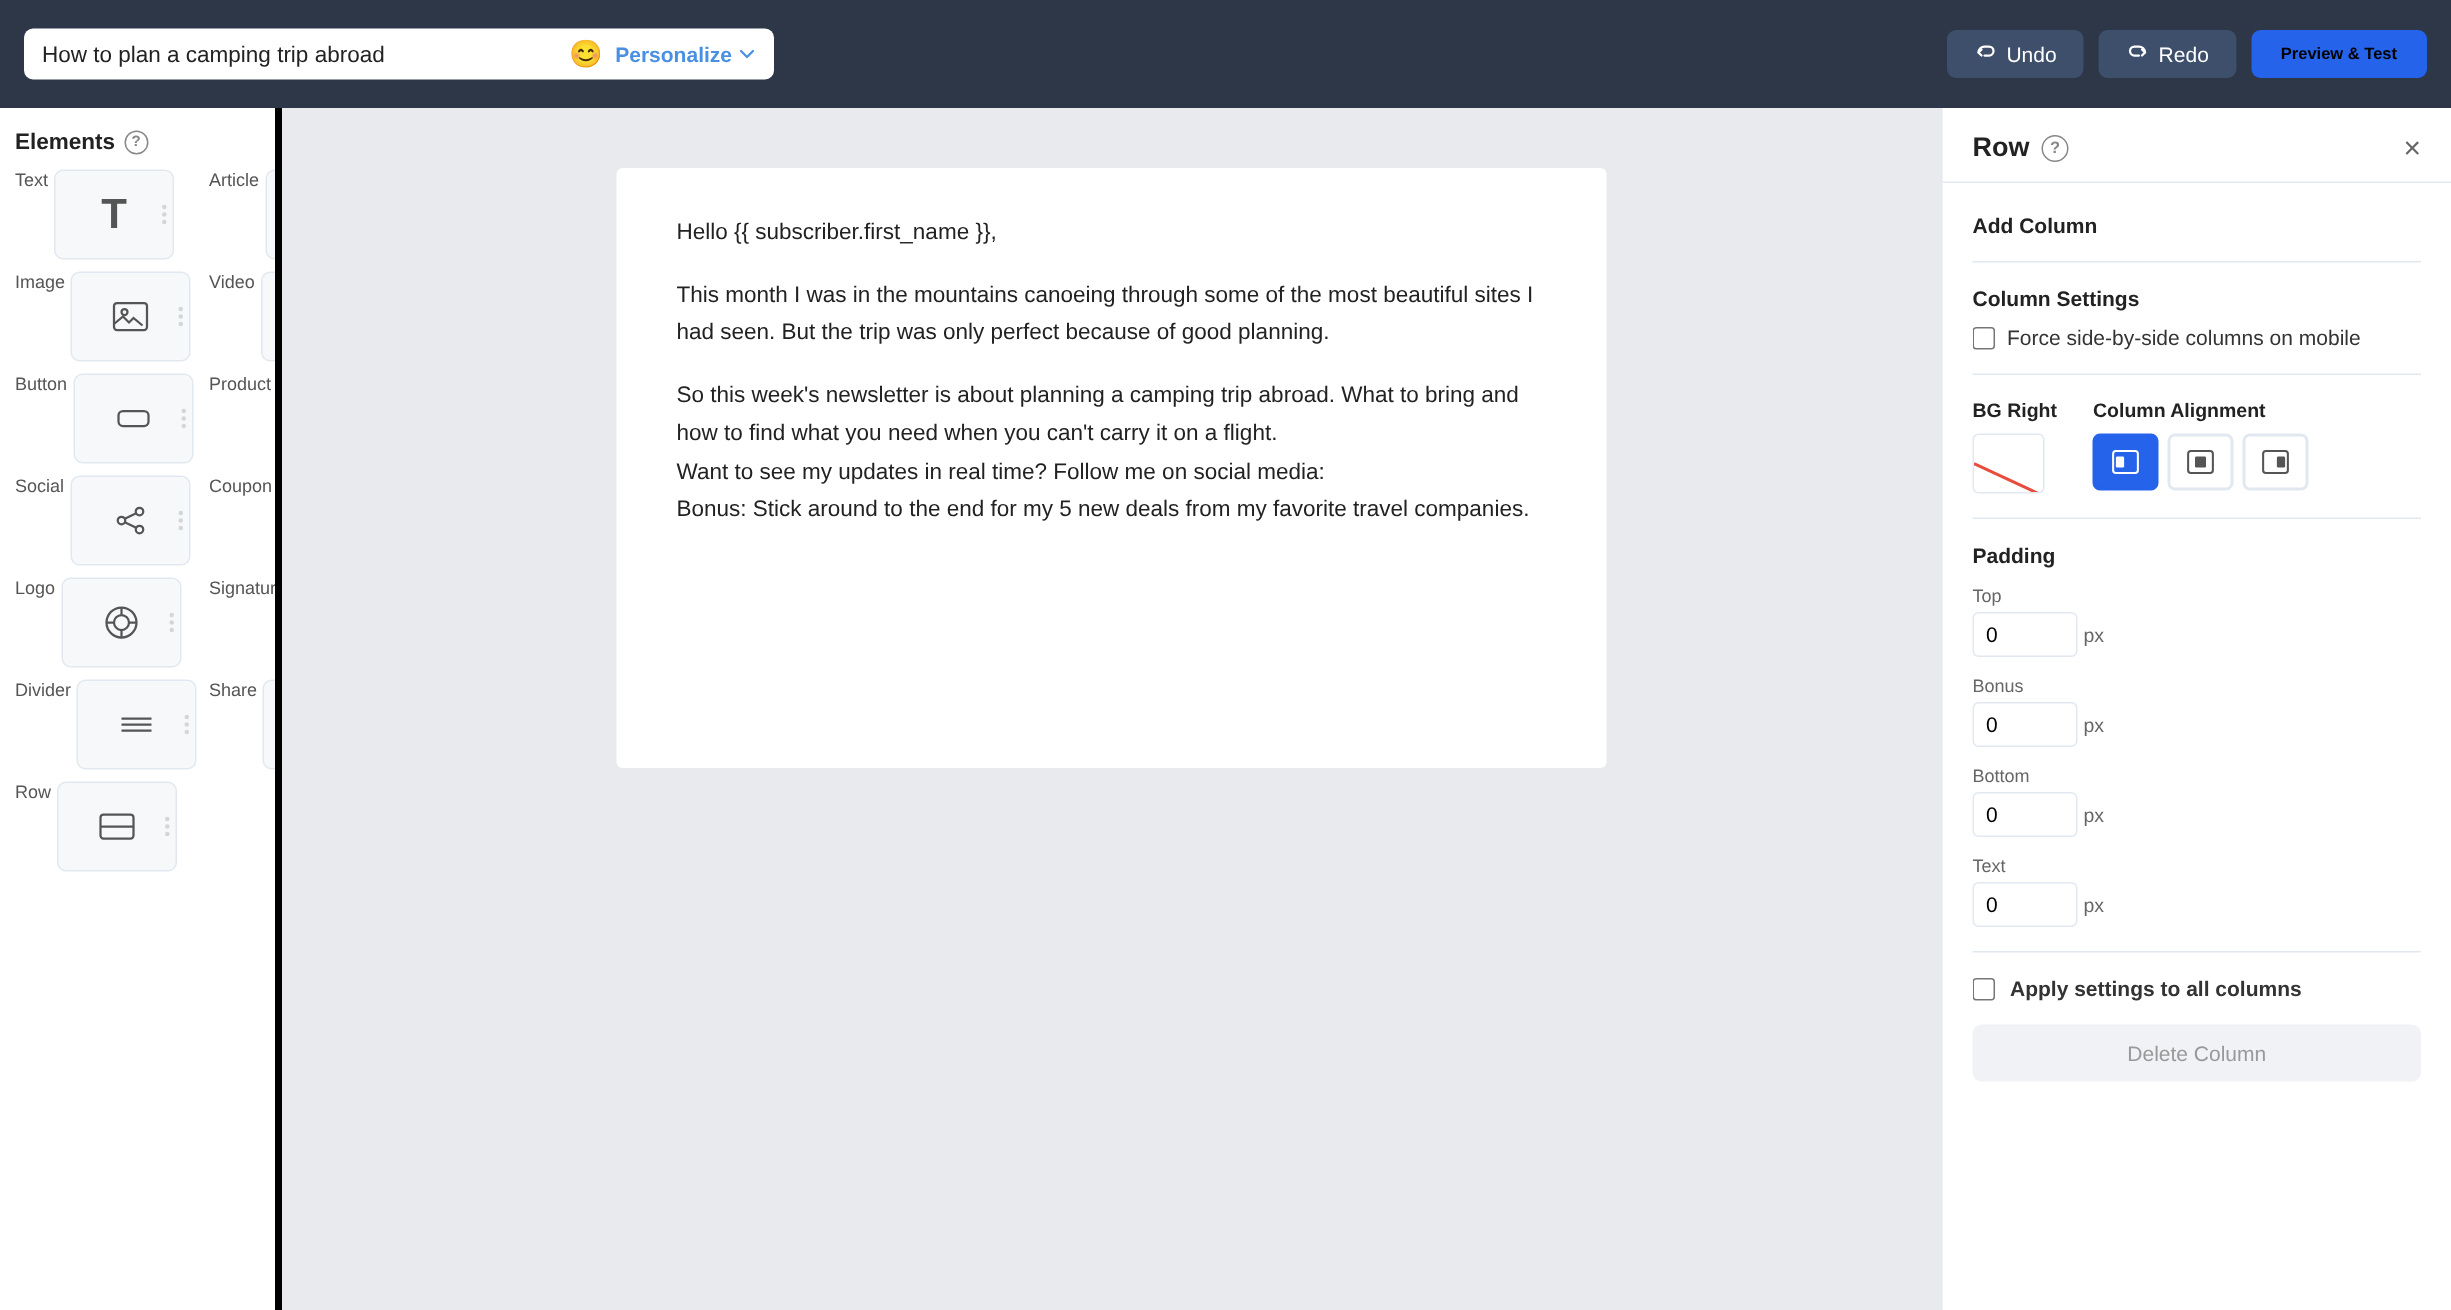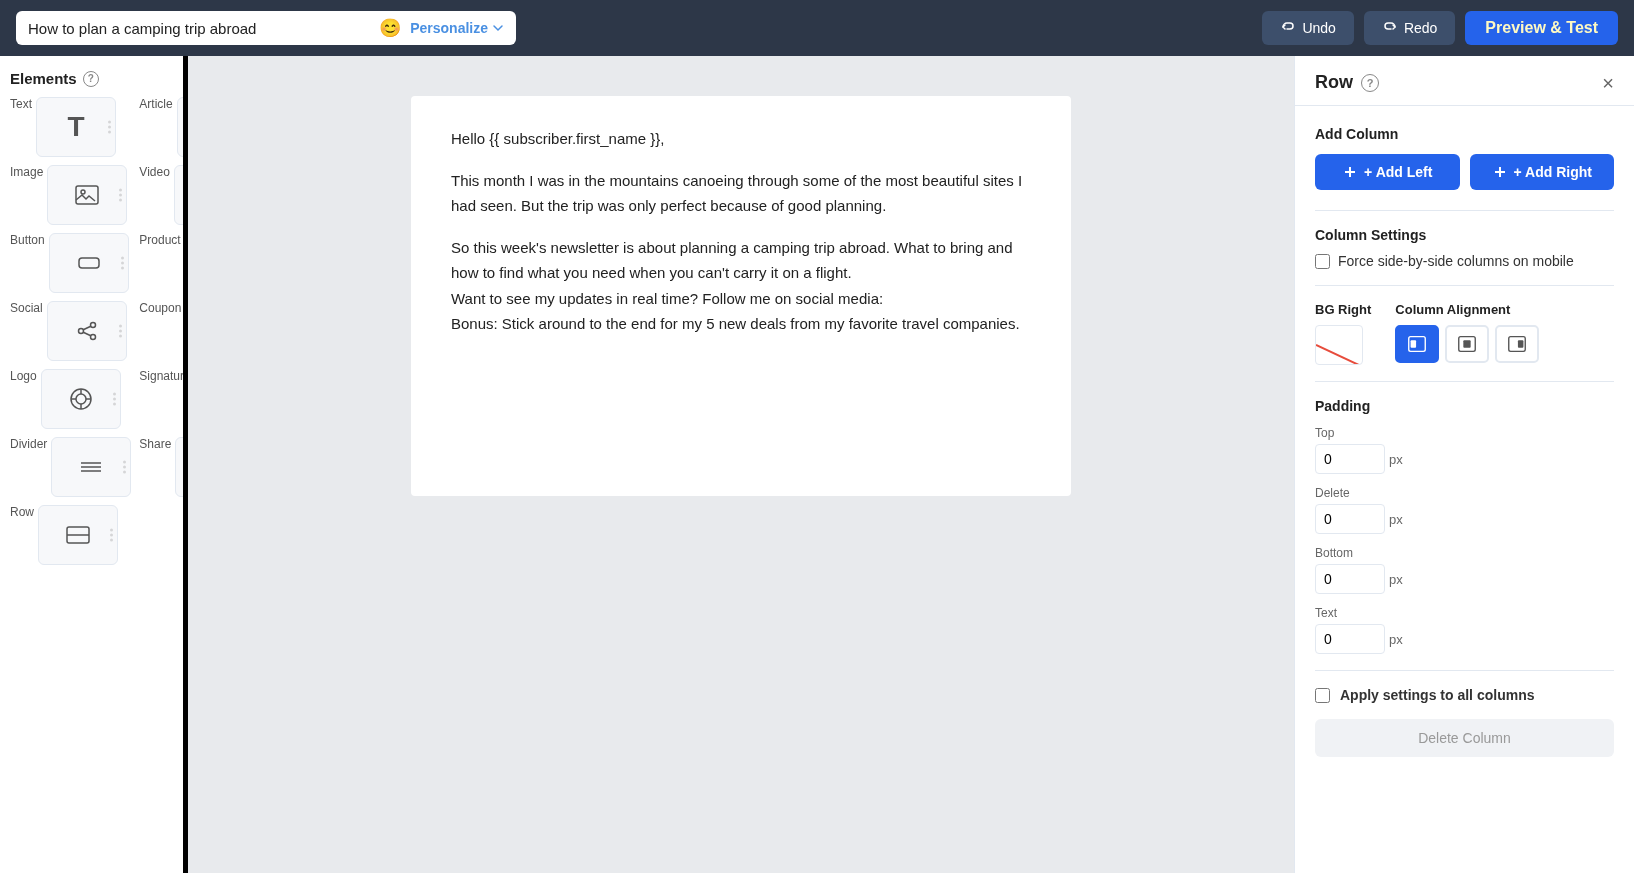--- a/index.html
+++ b/index.html
@@ -1,37 +1,37 @@
 <!DOCTYPE html>
 <html><head>
   <meta charset="utf-8">
   <style>
     * { box-sizing: border-box; margin: 0; padding: 0; }
     body { font-family: -apple-system, BlinkMacSystemFont, 'Segoe UI', sans-serif; background: #f0f2f5; color: #222; font-size: 14px; }
 
     
     .topbar {
-      display: flex; align-items: center; background: #2d3748; padding: 8px 16px; gap: 12px; height: 56px; justify-content: flex-end;
+      display: flex; align-items: center; background: #2d3748; padding: 8px 16px; gap: 12px; height: 72px; justify-content: flex-end;
     }
     .topbar-input-wrap {
       display: flex; align-items: center; background: #fff; border-radius: 6px; padding: 6px 12px; flex: 0 0 500px; gap: 8px;
     }
     .topbar-input { border: none; outline: none; font-size: 15px; color: #222; flex: 1; }
     .topbar-emoji { font-size: 18px; color: #aaa; cursor: pointer; }
     .personalize-btn {
       background: none; border: none; color: #4a90e2; font-size: 14px; font-weight: 600; cursor: pointer; display: flex; align-items: center; gap: 4px;
     }
     .personalize-btn svg { width: 12px; height: 12px; }
     .topbar-spacer { flex: 1; }
     .topbar-actions { display: flex; gap: 10px; }
     .btn-undo, .btn-redo {
       display: flex; align-items: center; gap: 6px; background: #3d4f6b; border: none; color: #fff; padding: 8px 18px; border-radius: 6px; font-size: 14px; cursor: pointer;
     }
     .btn-preview {
-      background: #2563eb; border: none; color: #fef9c3; padding: 8px 20px; border-radius: 6px; font-size: 16px; font-weight: 600; cursor: pointer;
+      background: #2563eb; border: none; color: #000000; padding: 8px 20px; border-radius: 6px; font-size: 11px; font-weight: 600; cursor: pointer;
     }
 
     
     .main-layout { display: flex; height: calc(873px - 56px); }
 
     
     .sidebar {
       width: 188px; background: #fff; border-right: 5px solid #000000; padding: 14px 10px; overflow-y: auto; flex-shrink: 0;
     }
     .sidebar-title { font-weight: 700; font-size: 15px; margin-bottom: 4px; display: flex; align-items: center; gap: 6px; }
@@ -386,36 +386,20 @@
     <div class="panel-header">
       <div class="panel-title">
         <span>Row</span>
         <span class="help-icon">?</span>
       </div>
       <button class="panel-close">×</button>
     </div>
     <div class="panel-body">
 
       <div class="section-title">Add Column</div>
-      <div class="add-column-btns">
-        <button class="add-left-btn">
-          <svg width="16" height="16" viewBox="0 0 16 16" fill="none">
-              <line x1="8" y1="3" x2="8" y2="13" stroke="white" stroke-width="2"></line>
-              <line x1="3" y1="8" x2="13" y2="8" stroke="white" stroke-width="2"></line>
-            </svg>
-          <span>+ Add Left</span>
-        </button>
-        <button class="add-right-btn">
-          <svg width="16" height="16" viewBox="0 0 16 16" fill="none">
-              <line x1="8" y1="3" x2="8" y2="13" stroke="white" stroke-width="2"></line>
-              <line x1="3" y1="8" x2="13" y2="8" stroke="white" stroke-width="2"></line>
-            </svg>
-          <span>+ Add Right</span>
-        </button>
-      </div>
 
       <hr class="divider">
 
       <div class="col-settings-title">Column Settings</div>
       <div class="force-mobile-row">
         <input type="checkbox" id="force-mobile" style="">
         <label for="force-mobile">Force side-by-side columns on mobile</label>
       </div>
 
       <hr class="divider">
@@ -458,21 +442,21 @@
         <div class="padding-title">Padding</div>
         <div class="padding-grid">
           <div class="padding-field">
             <div class="padding-label">Top</div>
             <div class="padding-input-row">
               <input class="padding-input" type="text" value="0" style="">
               <span class="padding-unit">px</span>
             </div>
           </div>
           <div class="padding-field">
-            <div class="padding-label">Delete</div>
+            <div class="padding-label">Bonus</div>
             <div class="padding-input-row">
               <input class="padding-input" type="text" value="0" style="">
               <span class="padding-unit">px</span>
             </div>
           </div>
           <div class="padding-field">
             <div class="padding-label">Bottom</div>
             <div class="padding-input-row">
               <input class="padding-input" type="text" value="0" style="">
               <span class="padding-unit">px</span>

